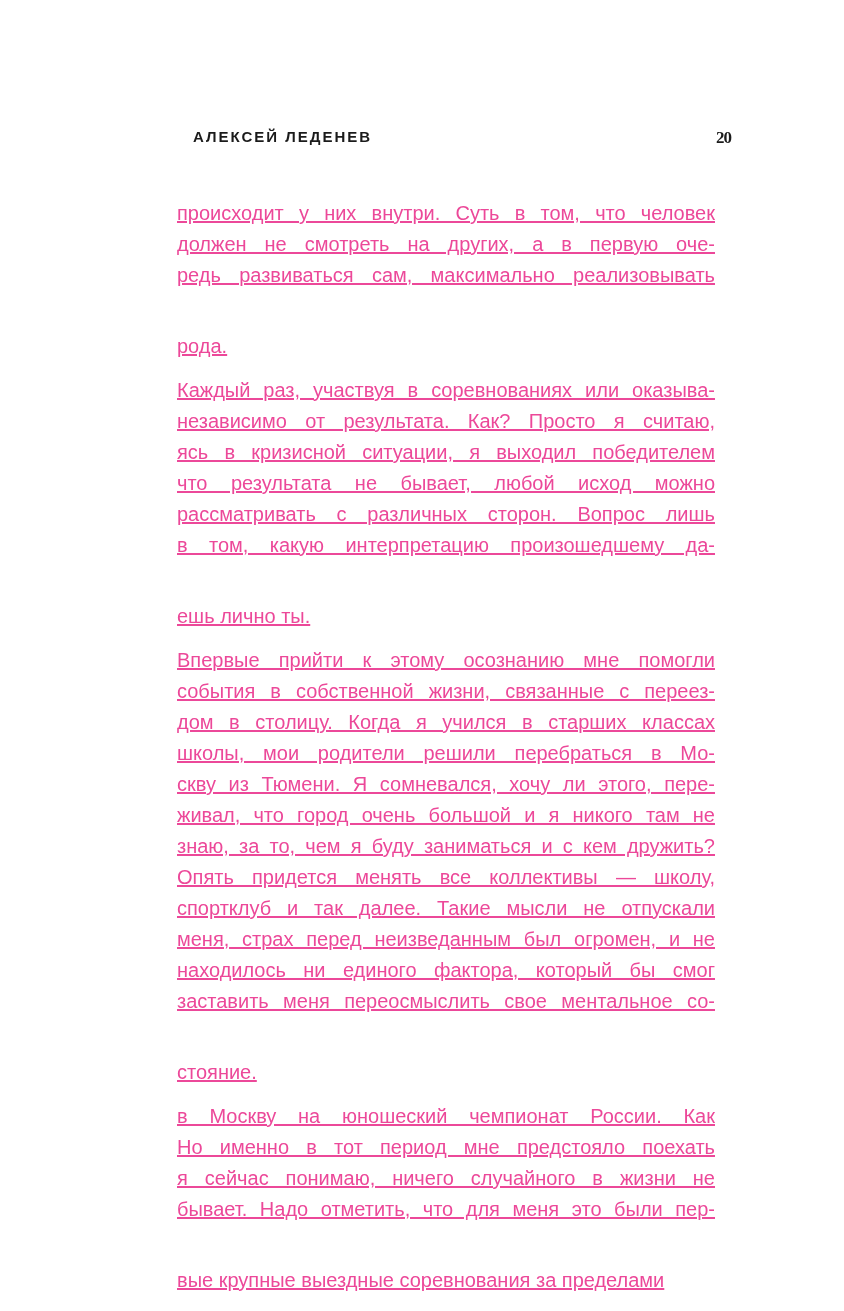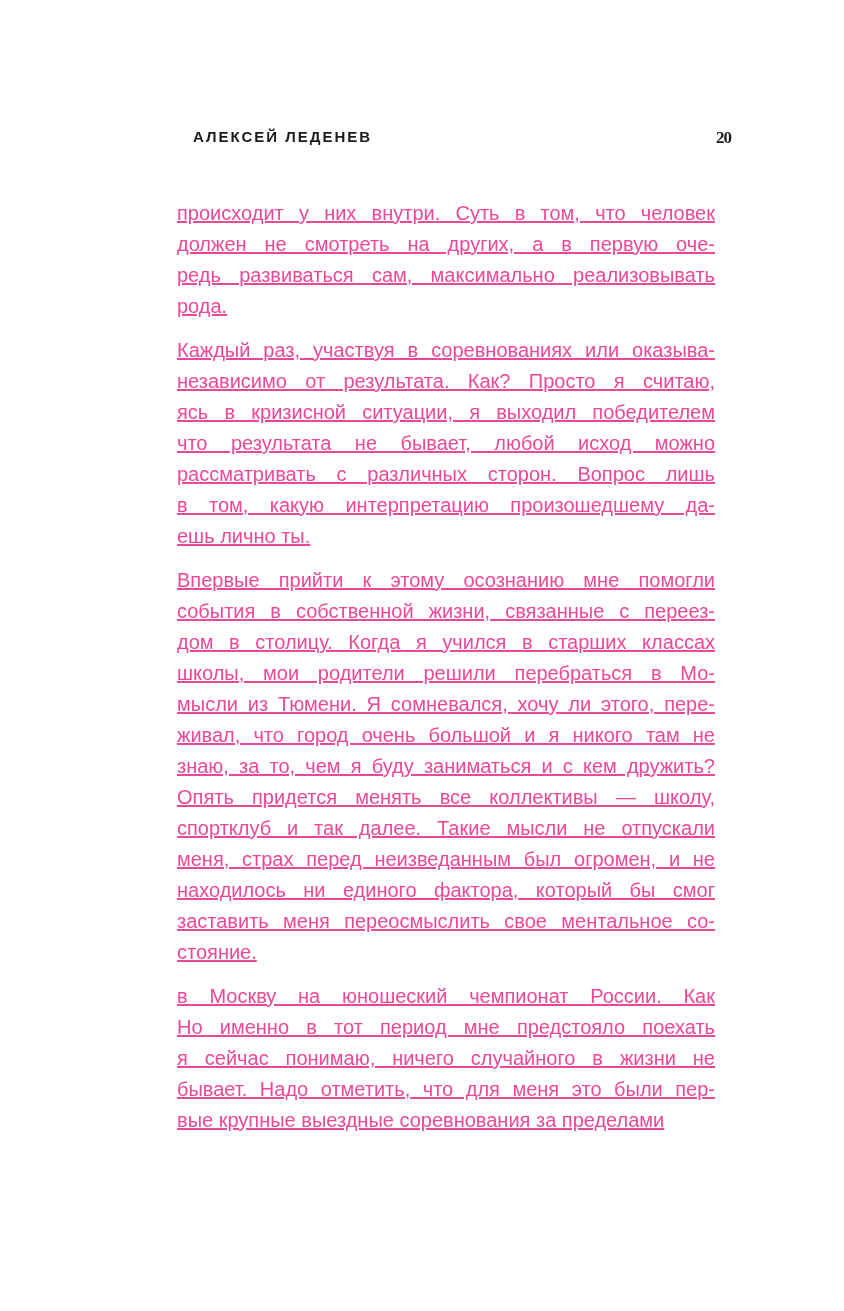--- a/index.html
+++ b/index.html
@@ -62,20 +62,21 @@
   }
 
   .line {
     text-align: justify;
     text-align-last: justify;
     white-space: normal;
   }
 
   .line.last {
     text-align-last: left;
+    margin-top: 40px;
   }
 </style>
 </head>
 <body>
 
 <div class="page">
 
   <header class="page-header">
     <span class="running-author">АЛЕКСЕЙ ЛЕДЕНЕВ</span>
     <span class="page-number">20</span>
@@ -95,21 +96,21 @@
         <div class="line">что результата не бывает, любой исход можно</div>
         <div class="line">рассматривать с различных сторон. Вопрос лишь</div>
         <div class="line">в том, какую интерпретацию произошедшему да-</div>
         <div class="line last">ешь лично ты.</div>
       </div>
       <div class="paragraph">
         <div class="line">Впервые прийти к этому осознанию мне помогли</div>
         <div class="line">события в собственной жизни, связанные с переез-</div>
         <div class="line">дом в столицу. Когда я учился в старших классах</div>
         <div class="line">школы, мои родители решили перебраться в Мо-</div>
-        <div class="line">мысли из Тюмени. Я сомневался, хочу ли этого, пере-</div>
+        <div class="line">скву из Тюмени. Я сомневался, хочу ли этого, пере-</div>
         <div class="line">живал, что город очень большой и я никого там не</div>
         <div class="line">знаю, за то, чем я буду заниматься и с кем дружить?</div>
         <div class="line">Опять придется менять все коллективы — школу,</div>
         <div class="line">спортклуб и так далее. Такие мысли не отпускали</div>
         <div class="line">меня, страх перед неизведанным был огромен, и не</div>
         <div class="line">находилось ни единого фактора, который бы смог</div>
         <div class="line">заставить меня переосмыслить свое ментальное со-</div>
         <div class="line last">стояние.</div>
       </div>
       <div class="paragraph">

